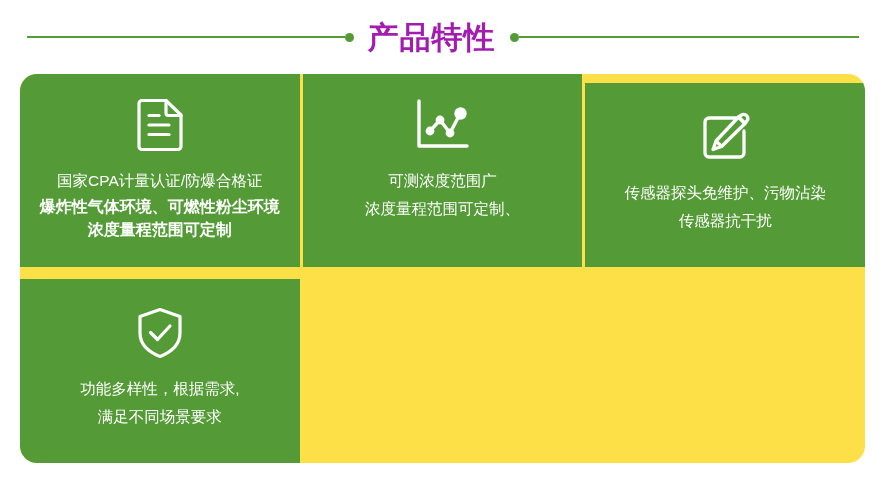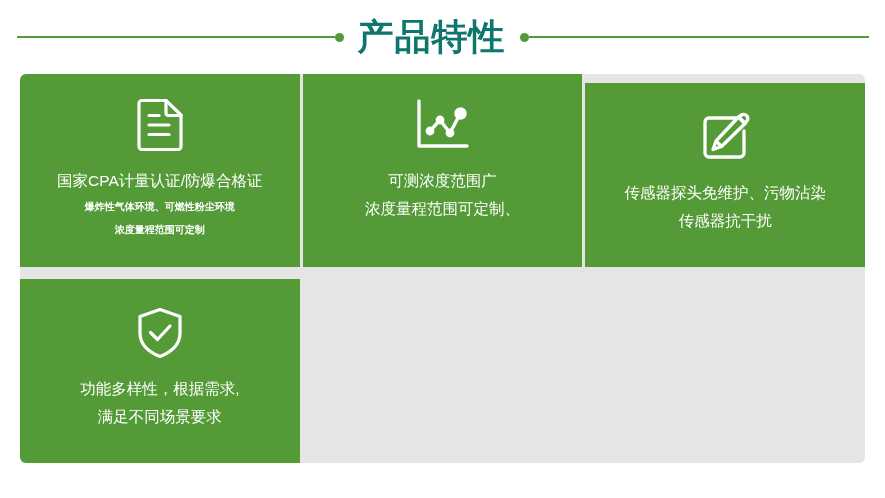--- a/index.html
+++ b/index.html
@@ -33,38 +33,38 @@
   .hdr-line.left  { width: 318px; }
   .hdr-line.right { width: 340px; }
   .hdr-dot {
     width: 9px;
     height: 9px;
     border-radius: 50%;
     background: #549b38;
     flex: 0 0 auto;
   }
   .hdr-title {
-    font-size: 36px;
+    font-size: 31px;
     font-weight: bold;
-    color: #0f766e;
+    color: #a21caf;
     letter-spacing: 1px;
     padding: 0 14px;
     white-space: nowrap;
     line-height: 1;
   }
 
   
   .feature-grid {
     position: absolute;
     left: 20px;
     top: 74px;
     width: 845px;
     height: 389px;
-    background: #e5e5e5;
-    border-radius: 6px;
+    background: #fde047;
+    border-radius: 17px;
     overflow: hidden;
     display: grid;
     grid-template-columns: 1fr 1fr 1fr;
     grid-template-rows: 1fr 1fr;
     gap: 3px;
   }
   .feature-card {
     background: #549b38;
     display: flex;
     flex-direction: column;
@@ -84,21 +84,21 @@
   .card-title {
     color: #ffffff;
     font-size: 15.5px;
     line-height: 28px;
     text-align: center;
     font-weight: normal;
     white-space: nowrap;
   }
   .card-sub {
     color: #ffffff;
-    font-size: 10px;
+    font-size: 16px;
     line-height: 23px;
     text-align: center;
     font-weight: bold;
     white-space: nowrap;
   }
   
   .feature-card.row2 { padding-top: 22px; margin-top: 9px; }
 </style>
 </head>
 <body>

